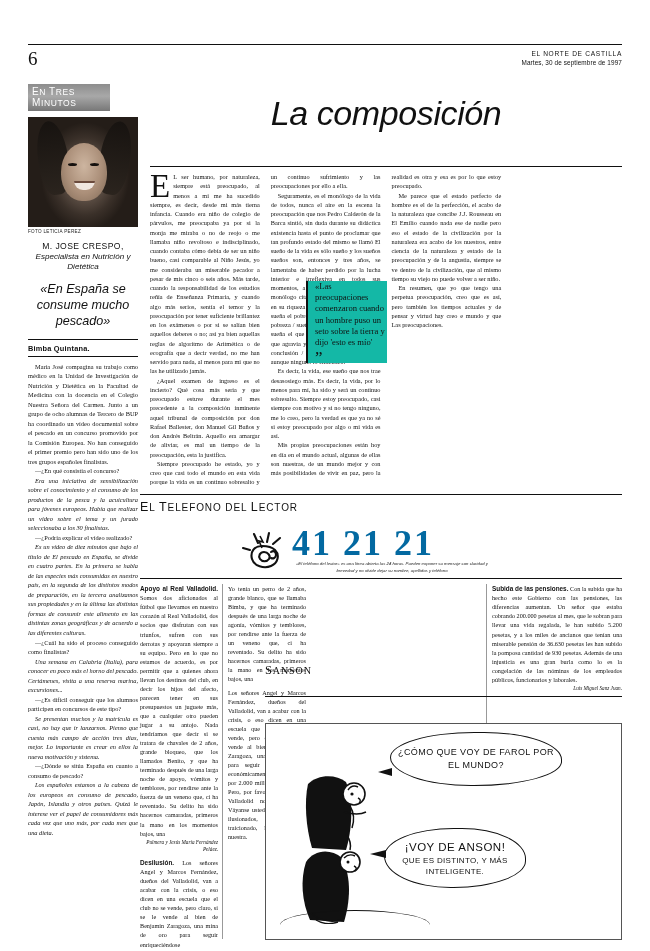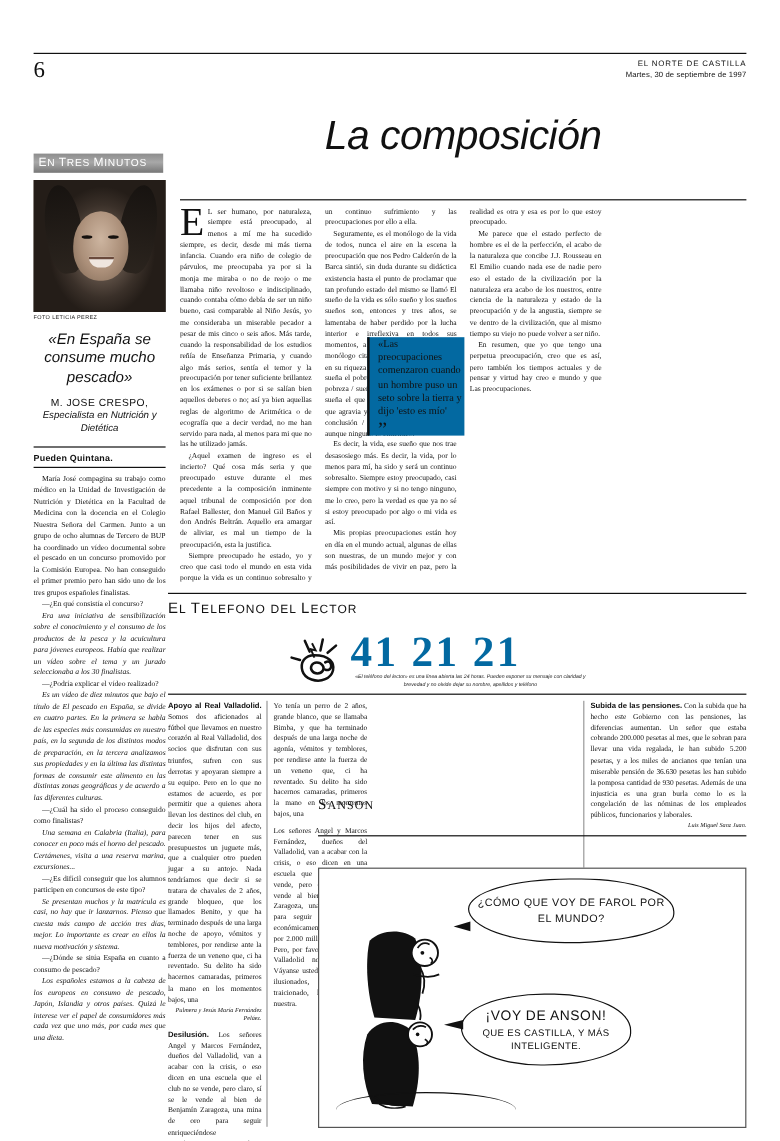--- a/index.html
+++ b/index.html
@@ -72,23 +72,22 @@
     position: absolute;
     left: 28px; top: 84px; width: 110px;
   }
   #kicker-banner {
     background: linear-gradient(180deg,#8d8d8d 0%, #a8a8a8 45%, #777 100%);
     color: #fff;
     font-family: "Liberation Sans", sans-serif;
     font-size: 8.5px;
     letter-spacing: 0.6px;
     padding: 2px 4px 2.5px 4px;
-    width: 108px;
+    width: 82px;
     box-sizing: border-box;
-    margin-top: 44px;
   }
   #kicker-banner .cap { font-size: 10px; }
 
   #portrait {
     margin-top: 6px;
     width: 110px; height: 110px;
     background:
       radial-gradient(ellipse 44px 54px at 52% 54%, #7b6a5e 0%, #5d4f45 42%, #3a3029 72%, #241d18 100%),
       linear-gradient(150deg,#9a9183 0%, #6d6459 30%, #3c3730 60%, #1e1b17 100%);
     position: relative;
@@ -231,21 +230,21 @@
 
   
   #article-pullquote {
     position: absolute;
     left: 306px; top: 281px; width: 72px;
     border-left: 2.4px solid #111;
     padding-left: 7px;
     font-family: "Liberation Serif", serif;
     font-size: 8.6px;
     line-height: 1.3;
-    background: #0369a1;
+    background: #14b8a6;
     z-index: 5;
   }
   #article-pullquote .qmark {
     font-size: 17px;
     line-height: 10px;
     display: block;
     margin-top: 5px;
     letter-spacing: -1px;
   }
 
@@ -412,29 +411,29 @@
     <div class="bg-blur"></div>
     <div class="hair-l"></div>
     <div class="hair-r"></div>
     <div class="face"></div>
     <div class="eye l"></div>
     <div class="eye r"></div>
     <div class="smile"></div>
   </div>
   <div id="photo-credit">FOTO LETICIA PEREZ</div>
 
-  <div id="sidebar-pullquote">«En España se consume mucho pescado»</div>
-
   <div id="interviewee">
     <div id="interviewee-name">M. JOSE CRESPO,</div>
     <div id="interviewee-role">Especialista en Nutrición y Dietética</div>
   </div>
 
+  <div id="sidebar-pullquote">«En España se consume mucho pescado»</div>
+
   <div id="sidebar-rule"></div>
-  <div id="sidebar-byline">Pueden Quintana.</div>
+  <div id="sidebar-byline">Bimba Quintana.</div>
   <div id="sidebar-rule2"></div>
 
   <div class="sb-text">
     <p>María José compagina su trabajo como médico en la Unidad de Investigación de Nutrición y Dietética en la Facultad de Medicina con la docencia en el Colegio Nuestra Señora del Carmen. Junto a un grupo de ocho alumnas de Tercero de BUP ha coordinado un vídeo documental sobre el pescado en un concurso promovido por la Comisión Europea. No han conseguido el primer premio pero han sido uno de los tres grupos españoles finalistas.</p>
     <p class="sb-q">—¿En qué consistía el concurso?</p>
     <p class="sb-a">Era una iniciativa de sensibilización sobre el conocimiento y el consumo de los productos de la pesca y la acuicultura para jóvenes europeos. Había que realizar un vídeo sobre el tema y un jurado seleccionaba a los 30 finalistas.</p>
     <p class="sb-q">—¿Podría explicar el vídeo realizado?</p>
     <p class="sb-a">Es un vídeo de diez minutos que bajo el título de El pescado en España, se divide en cuatro partes. En la primera se habla de las especies más consumidas en nuestro país, en la segunda de los distintos modos de preparación, en la tercera analizamos sus propiedades y en la última las distintas formas de consumir este alimento en las distintas zonas geográficas y de acuerdo a las diferentes culturas.</p>
     <p class="sb-q">—¿Cuál ha sido el proceso conseguido como finalistas?</p>
     <p class="sb-a">Una semana en Calabria (Italia), para conocer en poco más el horno del pescado. Certámenes, visita a una reserva marina, excursiones...</p>
@@ -523,21 +522,21 @@
 
 <div id="cartoon-frame">
 
   <div class="bubble" id="bubble-1">
     <span>¿CÓMO QUE VOY DE FAROL POR EL MUNDO?</span>
   </div>
   <div class="bubble-tail" id="tail-1"></div>
 
   <div class="bubble" id="bubble-2">
     <span class="shout">¡VOY DE ANSON!</span>
-    <span>QUE ES CASTILLA, Y MÁS INTELIGENTE.</span>
+    <span>QUE ES DISTINTO, Y MÁS INTELIGENTE.</span>
   </div>
   <div class="bubble-tail" id="tail-2"></div>
 
   <svg class="figure" id="fig-1" viewBox="0 0 78 82">
     <path d="M6,12 C2,30 4,56 10,76 L44,78 C50,58 52,30 44,10 C34,2 16,2 6,12 Z" fill="#111"></path>
     <circle cx="52" cy="22" r="11" fill="#fff" stroke="#111" stroke-width="1.6"></circle>
     <path d="M46,18 q4,-6 10,-3" fill="none" stroke="#111" stroke-width="1.4"></path>
     <circle cx="50" cy="22" r="1.6" fill="#111"></circle>
     <path d="M56,26 q4,2 1,5" fill="none" stroke="#111" stroke-width="1.4"></path>
     <path d="M48,34 q6,10 2,22" fill="none" stroke="#111" stroke-width="1.5"></path>

